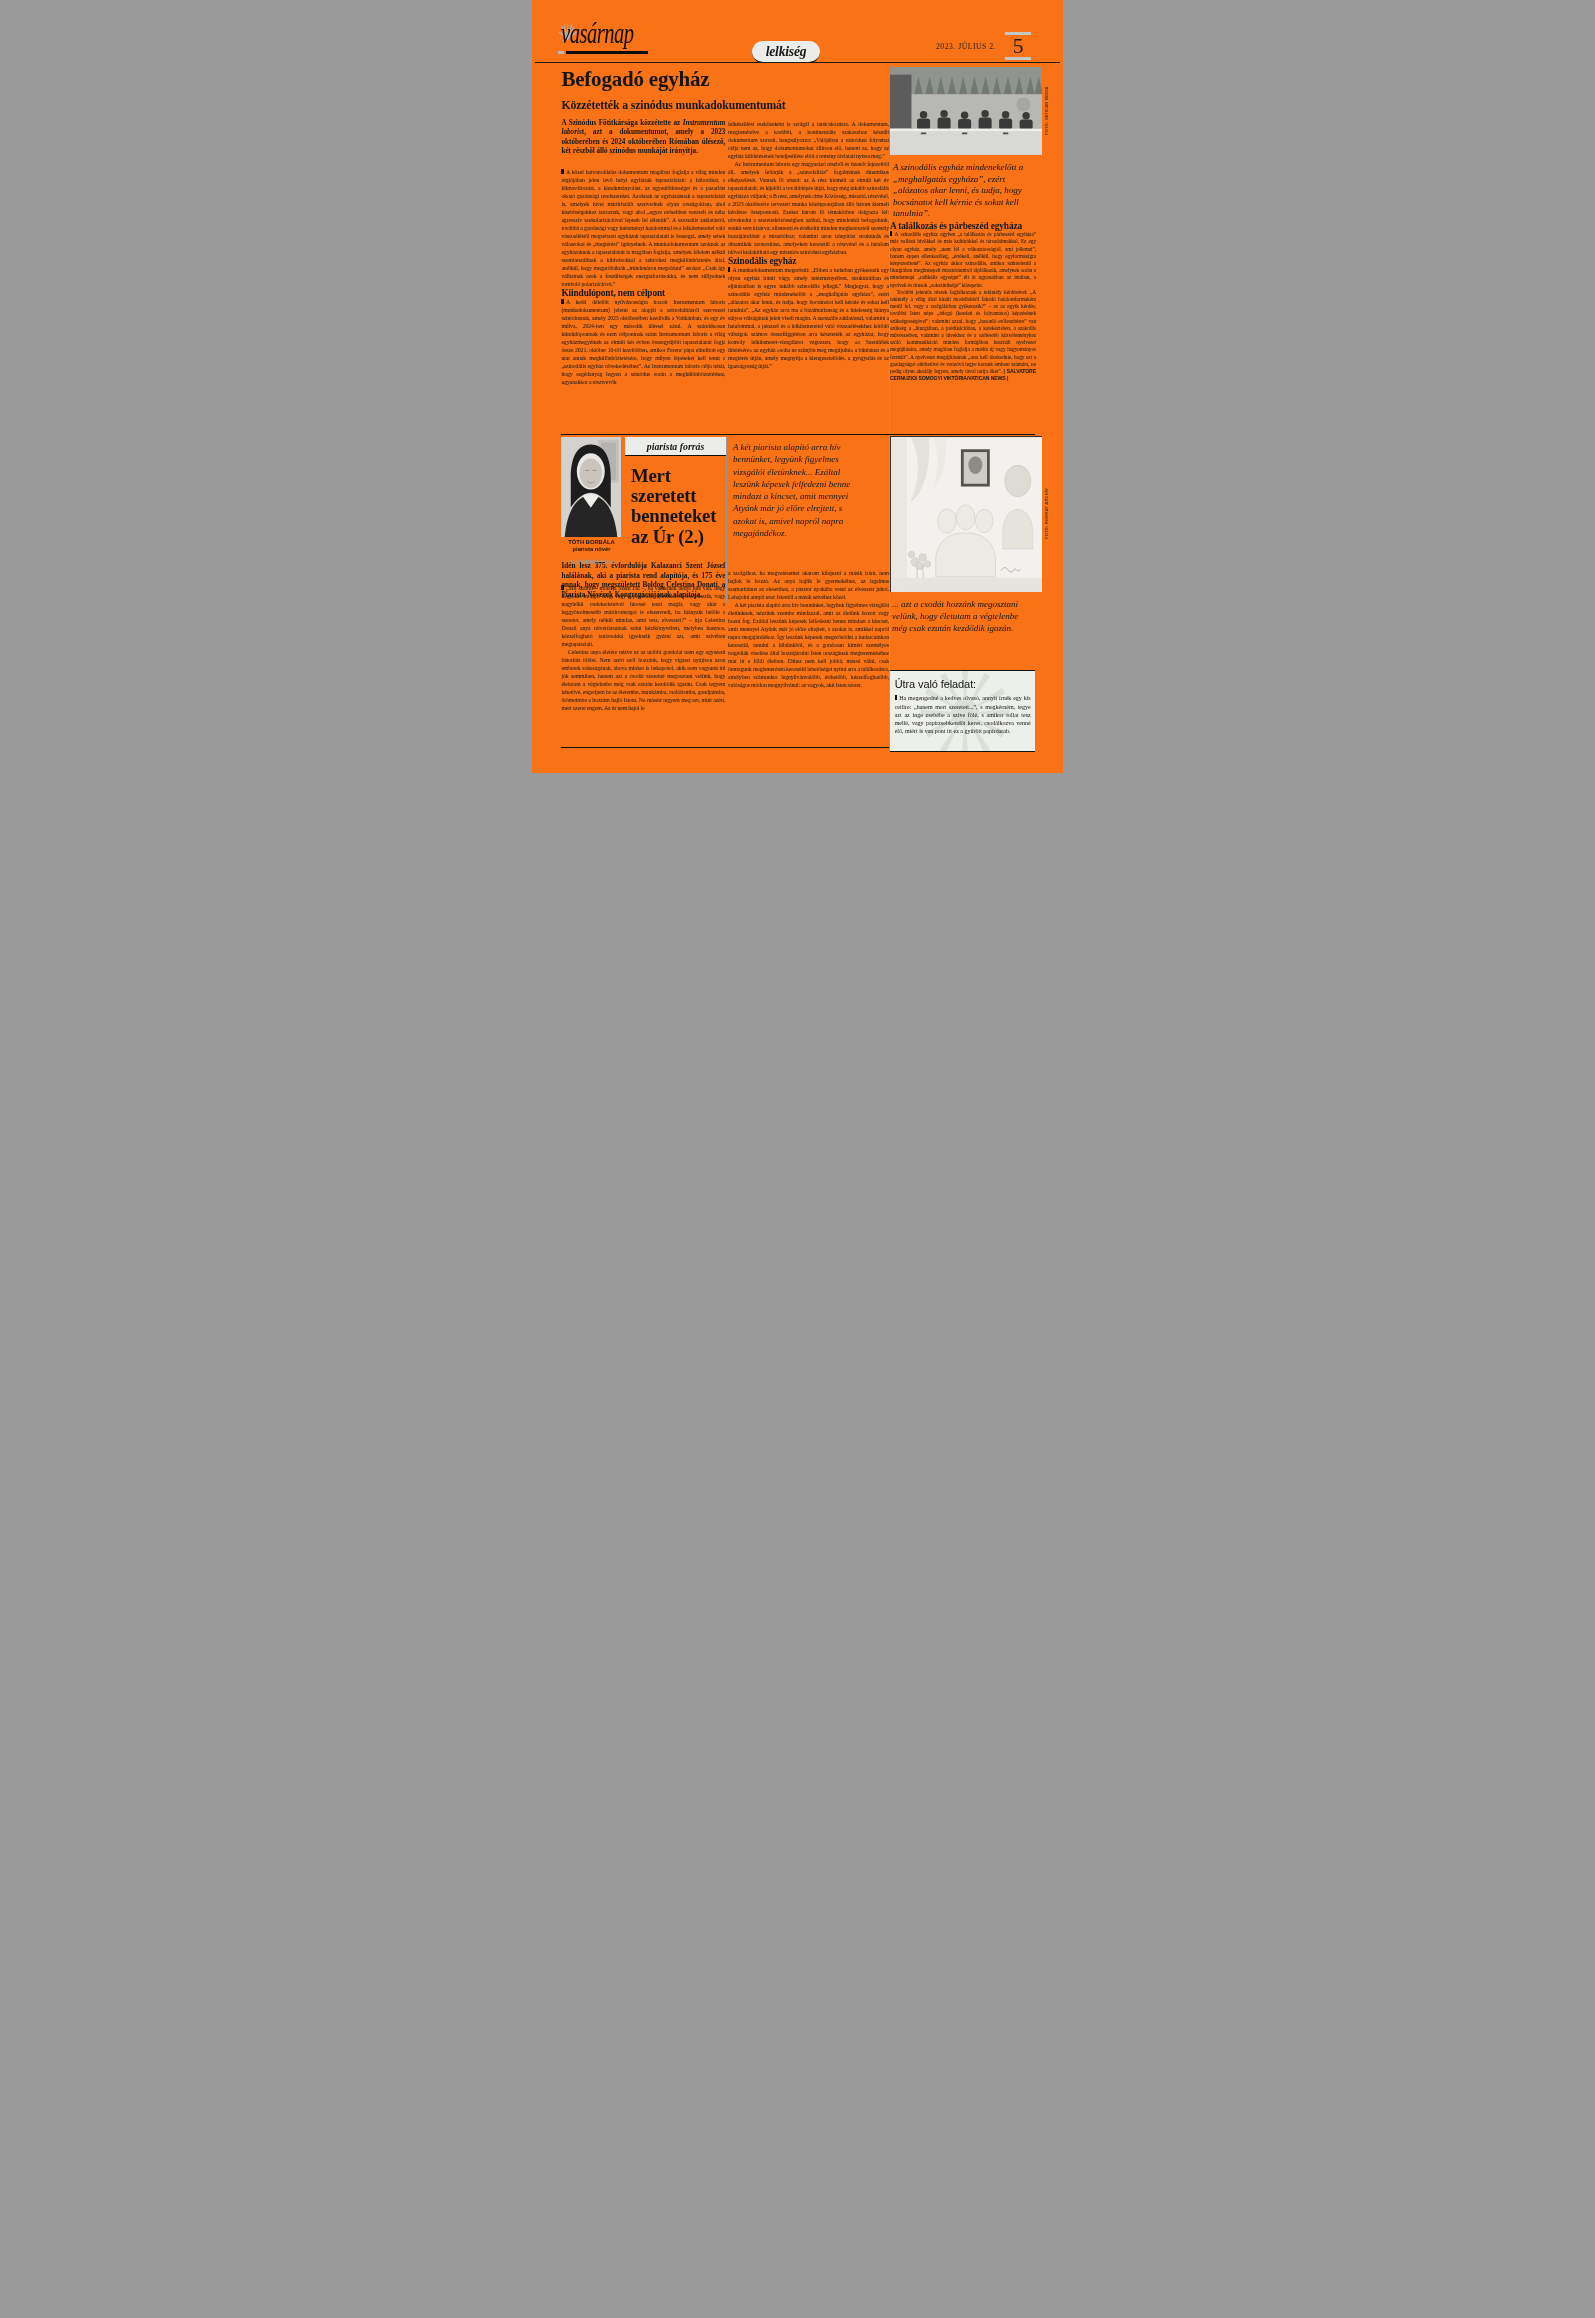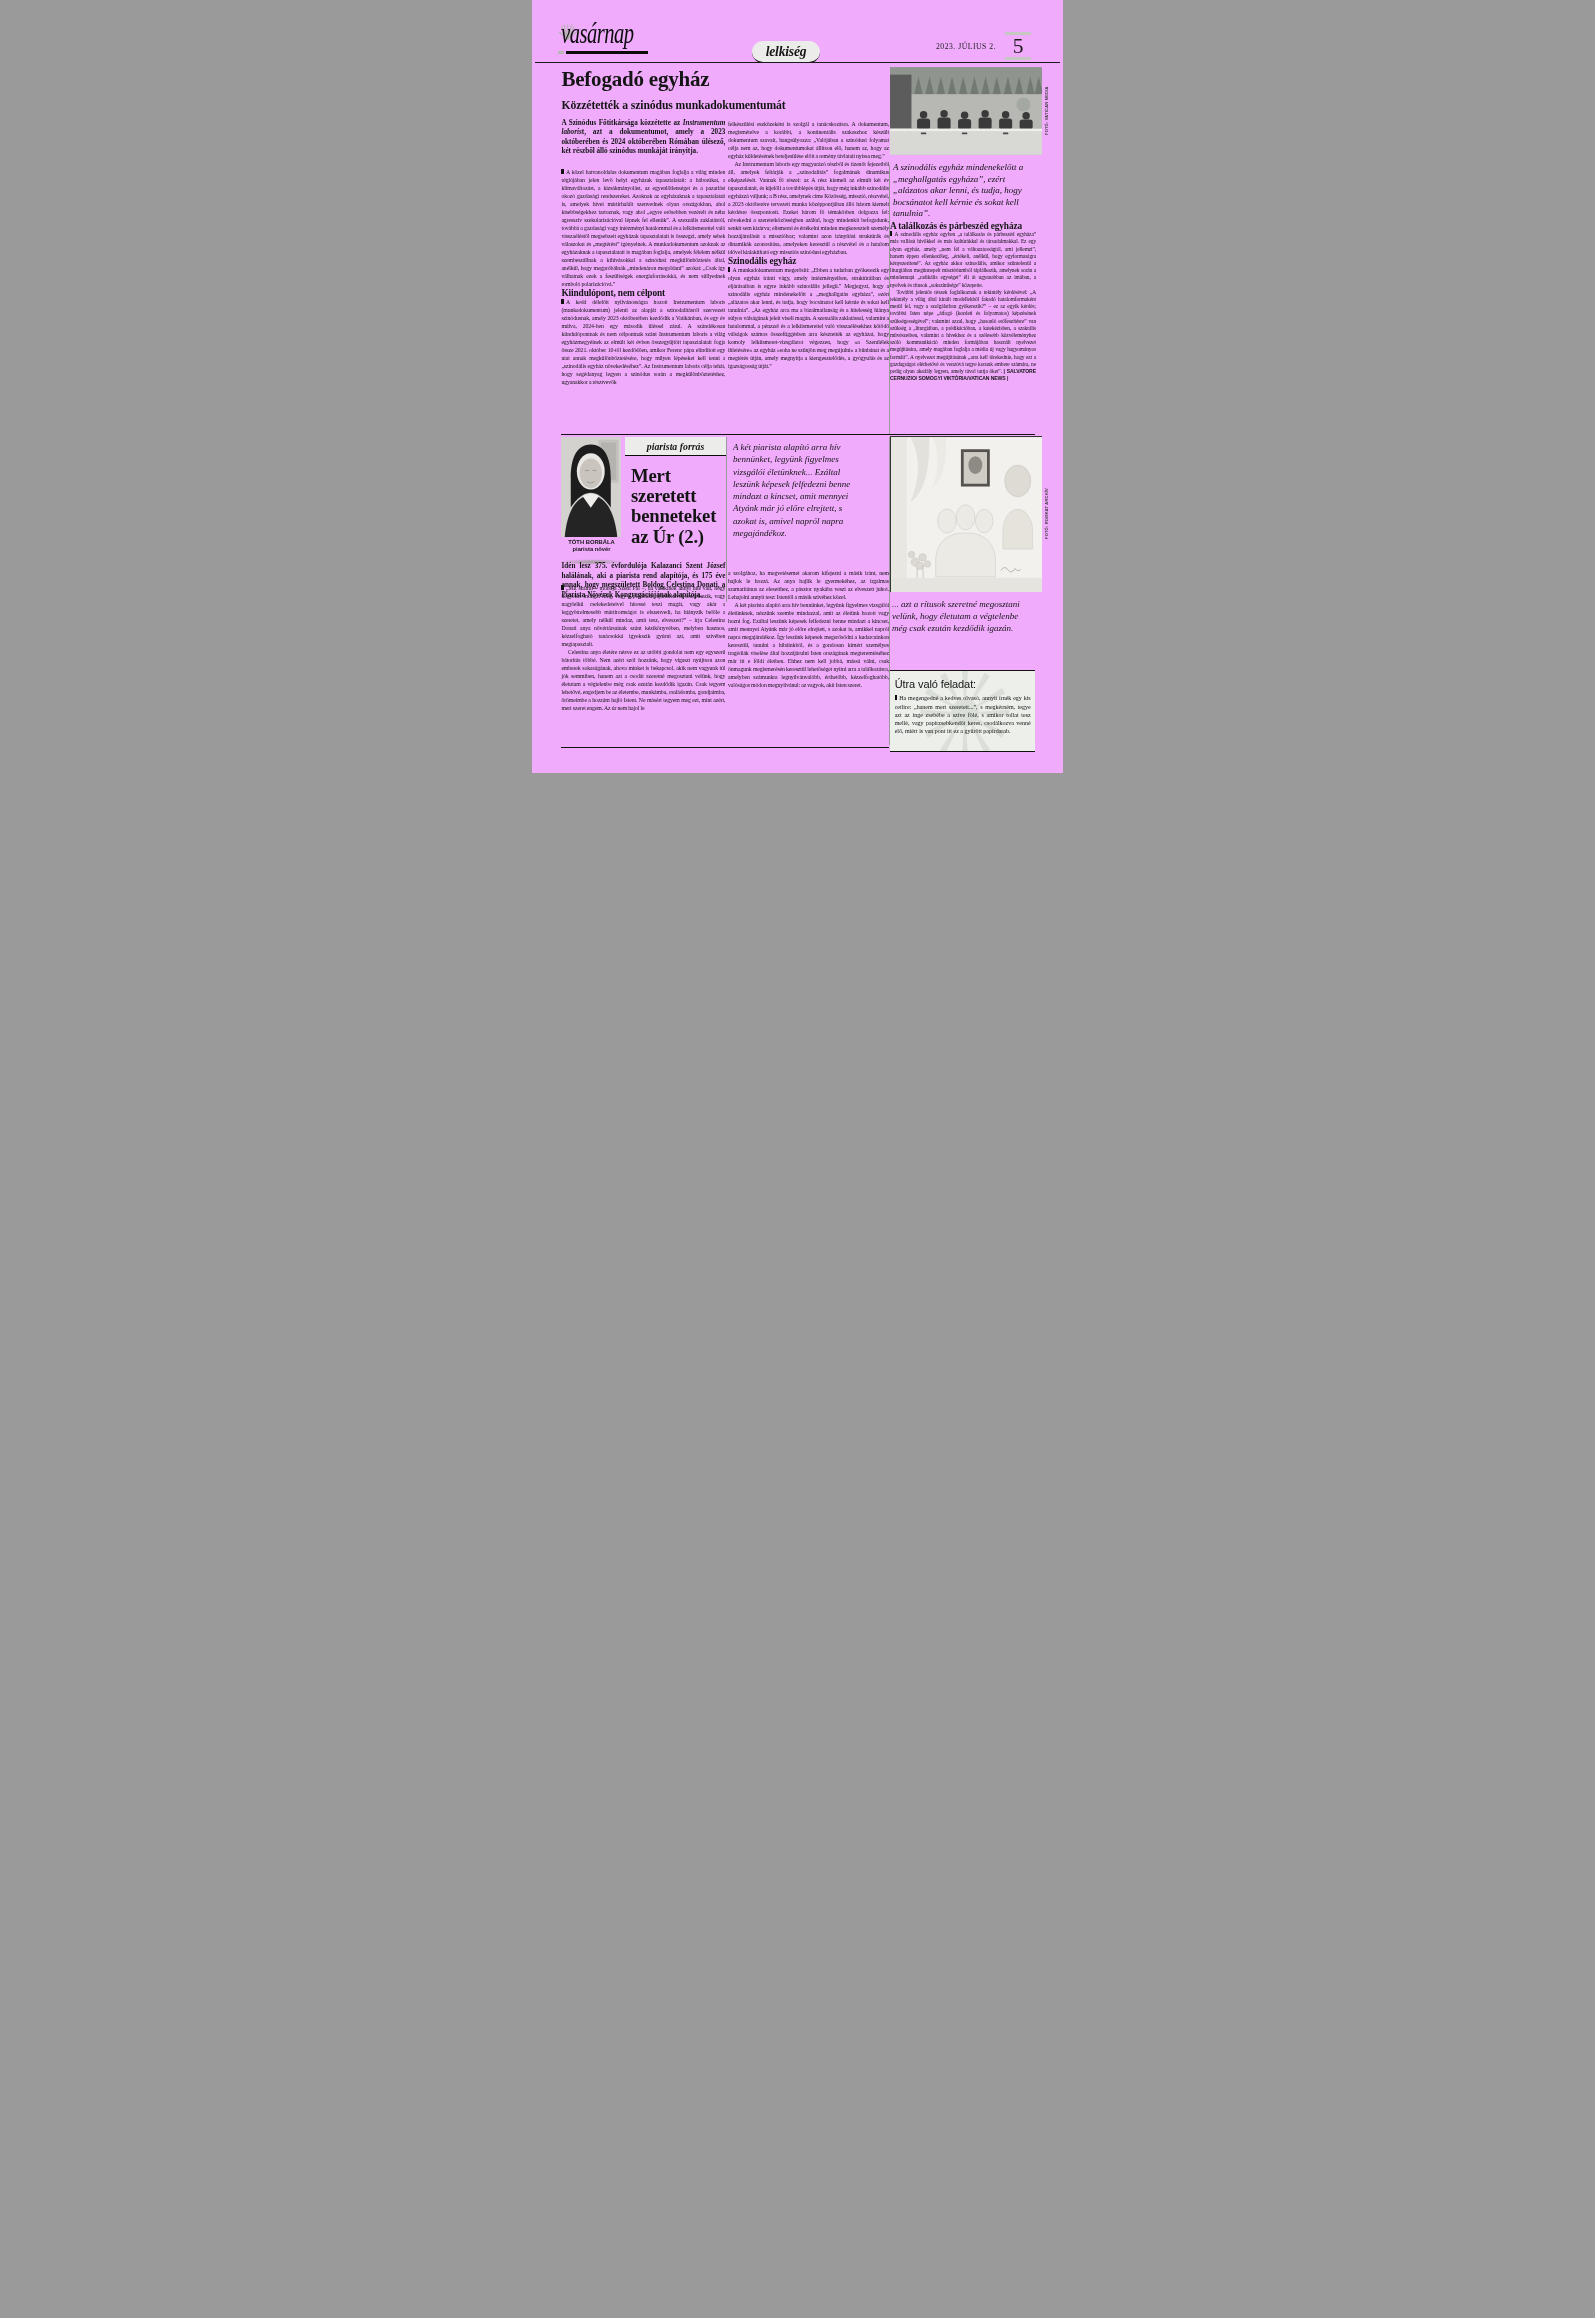--- a/index.html
+++ b/index.html
@@ -1,16 +1,16 @@
 <!DOCTYPE html>
 <html style="font-size:7.5px"><head>
 <meta charset="utf-8">
 <style>
   html,body{margin:0;padding:0;background:#9a9a9a;}
-  .page{position:relative;width:531px;height:773px;margin:0 auto;background:#f0abfc;overflow:hidden;
+  .page{position:relative;width:531px;height:773px;margin:0 auto;background:#f97316;overflow:hidden;
         font-family:"Liberation Serif",serif;color:#151515;}
   .abs{position:absolute;}
   
   .logo-text{font-style:italic;font-size:20.6px;letter-spacing:-0.5px;color:#0c0c0c;
              transform:scaleY(1.45);transform-origin:left bottom;white-space:nowrap;}
   .logo-bar{background:#0c0c0c;}
   .logo-bar-gray{background:#b9b9b4;}
   .section-box{background:#ececea;border-bottom:1.9px solid #0c0c0c;display:flex;align-items:center;justify-content:center;border-radius:11px;}
   .section-box span{font-style:italic;font-weight:700;font-size:13.6px;letter-spacing:-0.2px;}
   .h-date{font-size:7.7px;letter-spacing:0.5px;color:#222;text-align:right;}
@@ -229,21 +229,21 @@
       <g stroke="#b9b6af" stroke-width="1.5" fill="none">
         <line x1="56" y1="280" x2="56" y2="312"></line>
           <line x1="68" y1="276" x2="70" y2="312"></line>
       </g>
       <rect y="302" width="324" height="30" fill="#e6e4df"></rect>
       <path d="M236 286 q8 -12 15 -1 q7 10 15 -3 q6 8 12 2" stroke="#9a968f" stroke-width="1.4" fill="none"></path>
     </svg>
   </div>
   <div class="abs vcap" style="left:512px;top:436px;width:5.6px;height:156px;">FOTÓ: ROMKAT ARCHÍV</div>
 
-  <div class="abs" style="left:360px;top:598px;width:141px;font-style:italic;font-size:9px;line-height:12px;">... azt a rítusok szeretné megosztani velünk, hogy életutam a végtelenbe még csak ezután kezdődik igazán.</div>
+  <div class="abs" style="left:360px;top:598px;width:141px;font-style:italic;font-size:9px;line-height:12px;">... azt a csodát hozzánk megosztani velünk, hogy életutam a végtelenbe még csak ezután kezdődik igazán.</div>
 
   <div class="abs task-box" style="left:358px;top:670px;width:145px;height:80px;">
     <svg class="abs" style="left:14px;top:-4.7px;" width="122" height="89" viewBox="0 0 260 190">
       <g transform="translate(130,100)" fill="#d7ded5" opacity="0.85">
         <g>
           <polygon points="0,0 -7,-95 7,-95"></polygon>
           <polygon points="0,0 -7,-95 7,-95" transform="rotate(30)"></polygon>
           <polygon points="0,0 -7,-95 7,-95" transform="rotate(60)"></polygon>
           <polygon points="0,0 -7,-95 7,-95" transform="rotate(90)"></polygon>
           <polygon points="0,0 -7,-95 7,-95" transform="rotate(120)"></polygon>

